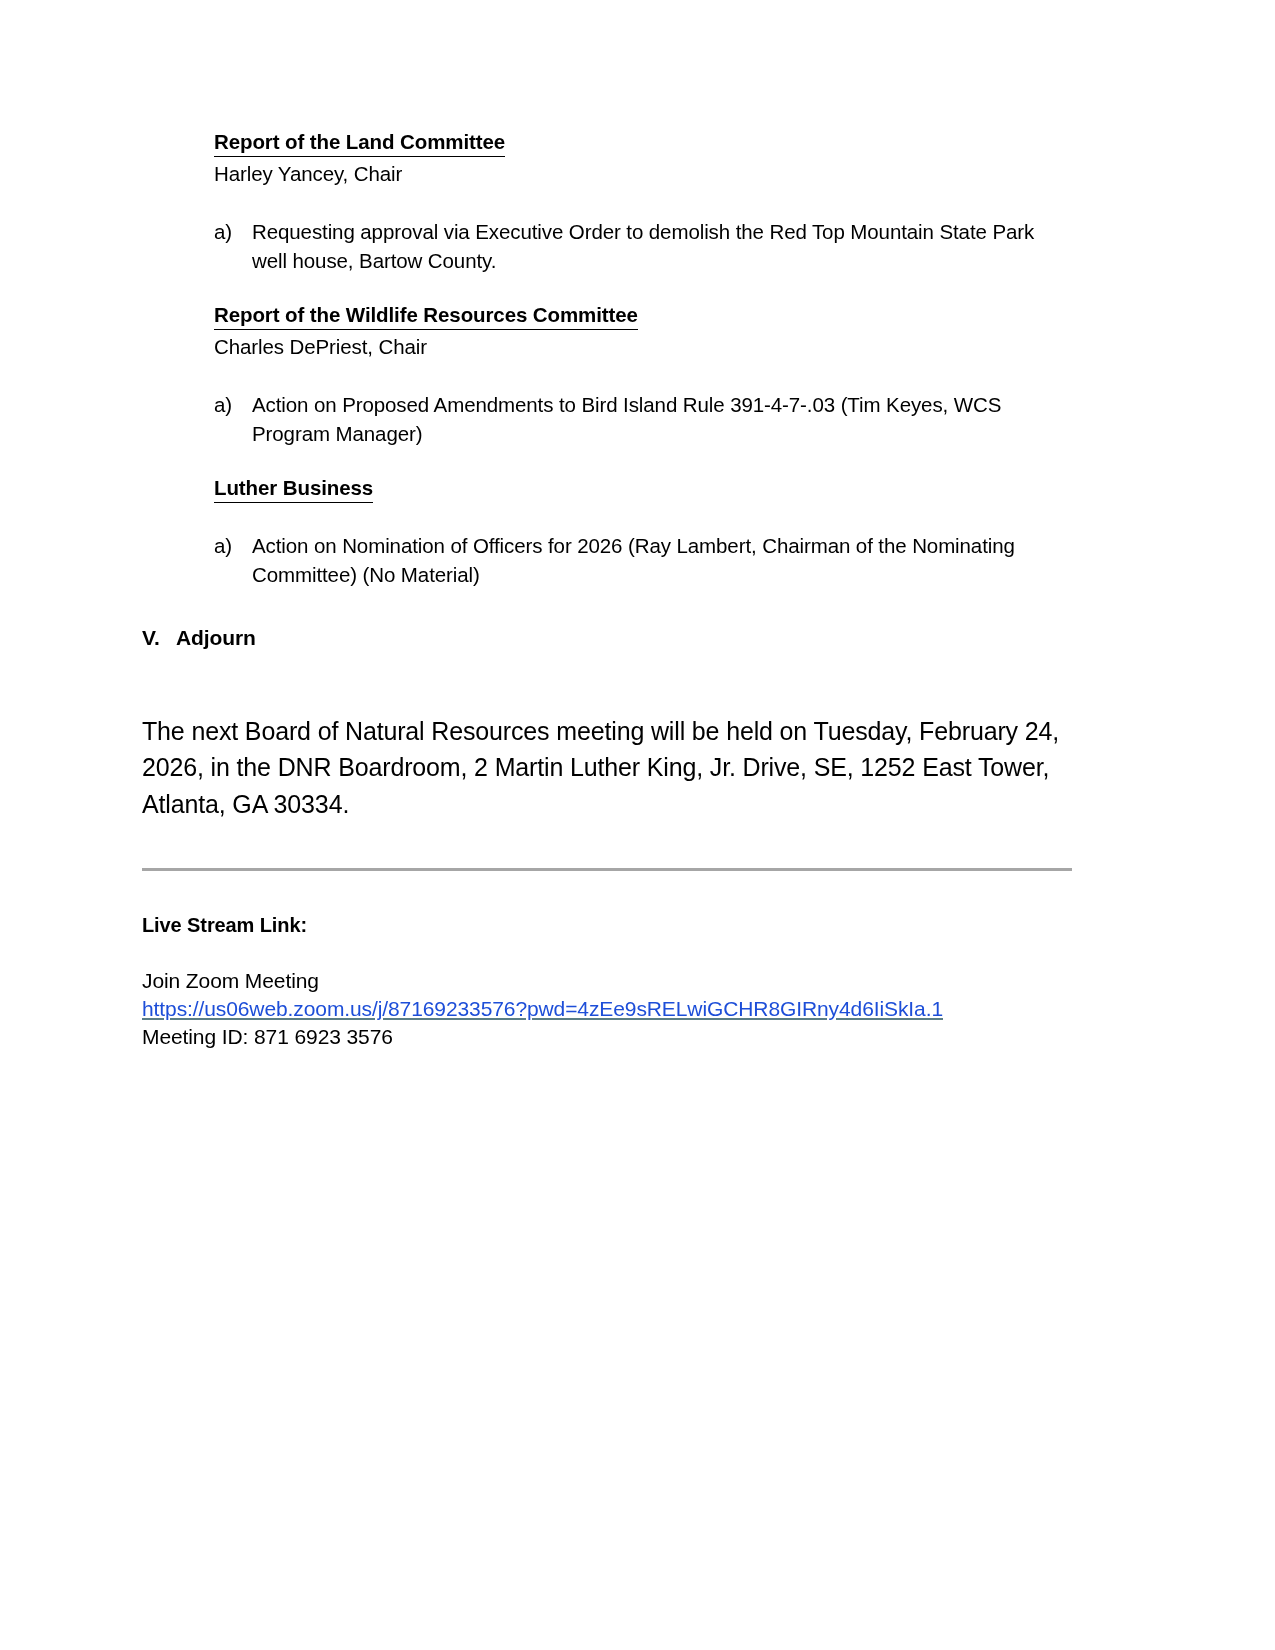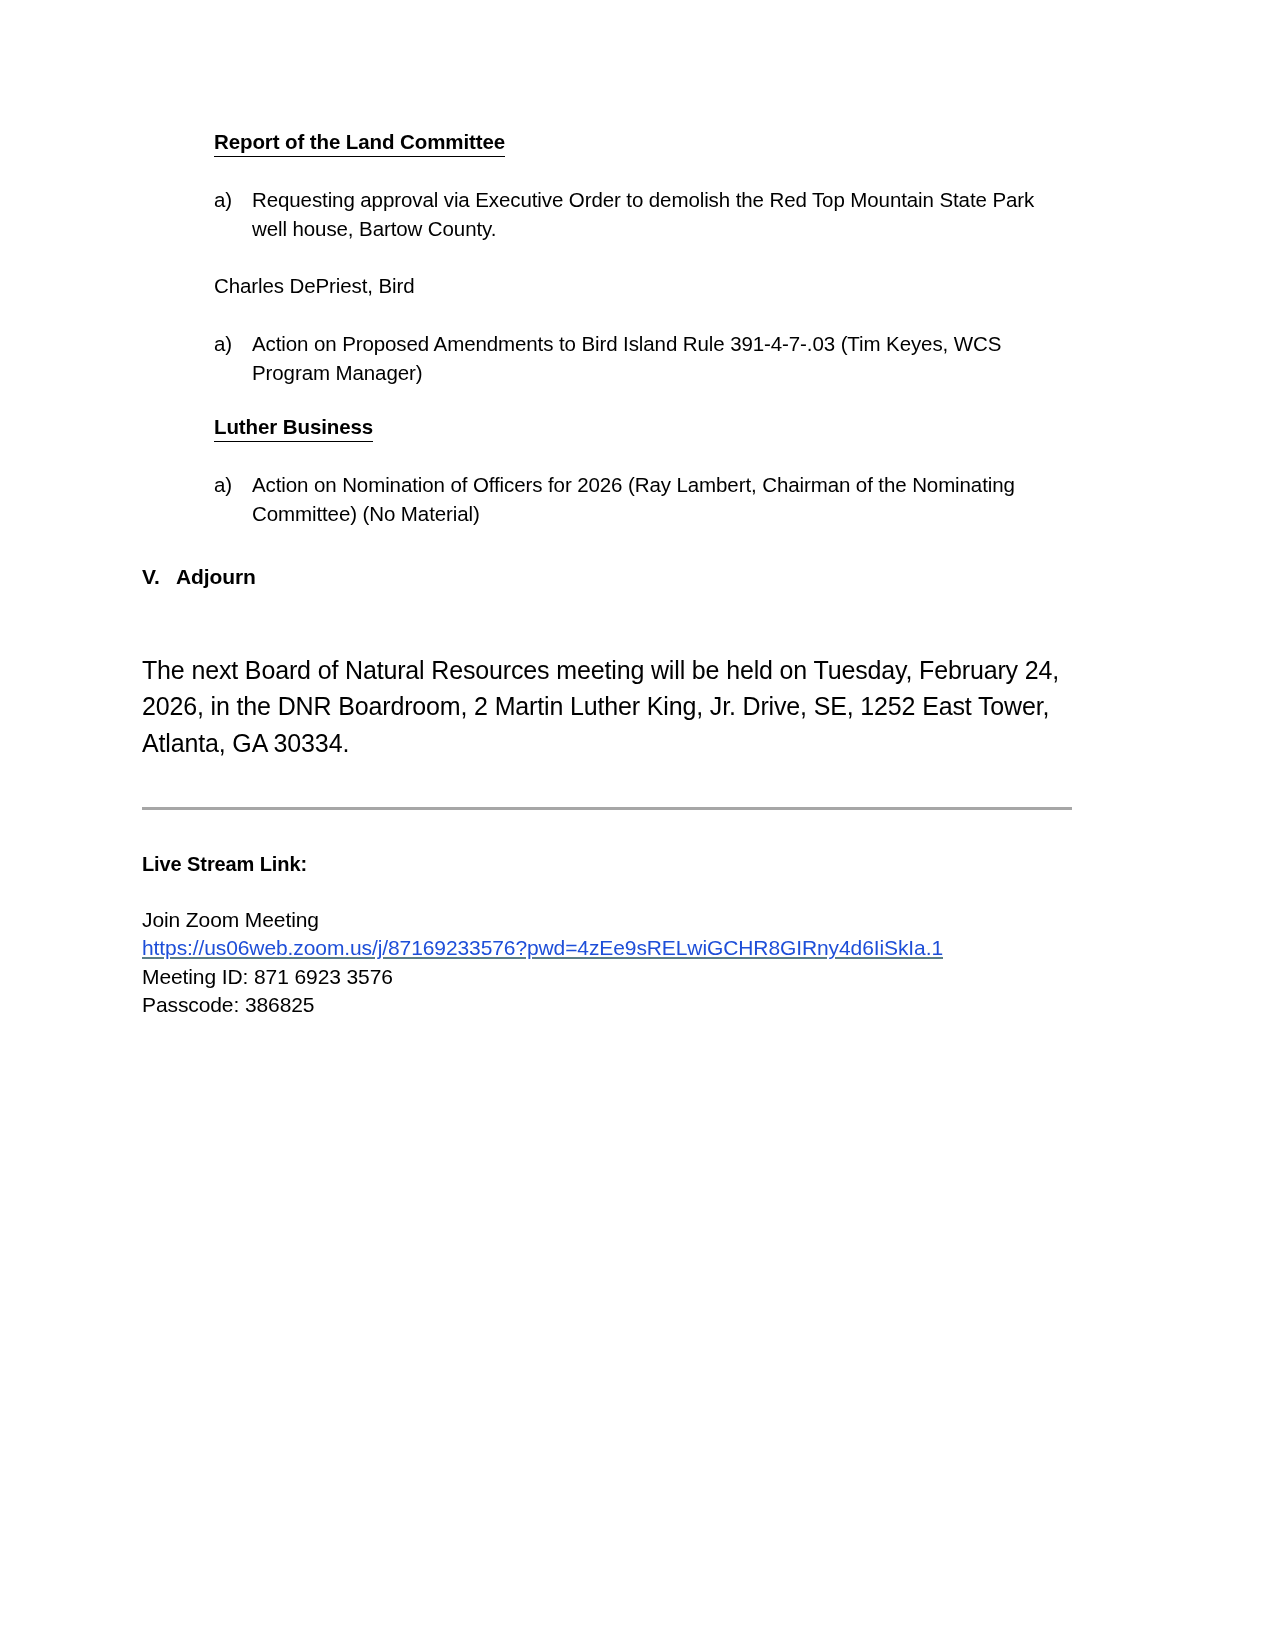--- a/index.html
+++ b/index.html
@@ -122,33 +122,35 @@
 </style>
 </head>
 <body>
 
 <div class="page">
 
   <div class="content">
 
     <div class="indent-body">
       <div class="heading">Report of the Land Committee</div>
+      <div class="subline">Harley Yancey, Chair</div>
 
       <div class="gap-med"></div>
 
       <div class="listitem">
         <span class="marker">a)</span>
         <span class="itemtext">Requesting approval via Executive Order to demolish the Red Top Mountain State Park well house, Bartow County.</span>
       </div>
     </div>
 
     <div class="gap-med"></div>
 
     <div class="indent-body">
-      <div class="subline">Charles DePriest, Bird</div>
+      <div class="heading">Report of the Wildlife Resources Committee</div>
+      <div class="subline">Charles DePriest, Chair</div>
 
       <div class="gap-med"></div>
 
       <div class="listitem">
         <span class="marker">a)</span>
         <span class="itemtext">Action on Proposed Amendments to Bird Island Rule 391-4-7-.03 (Tim Keyes, WCS Program Manager)</span>
       </div>
     </div>
 
     <div class="gap-med"></div>
@@ -182,17 +184,16 @@
     <div style="height:40px"></div>
 
     <div class="live-head">Live Stream Link:</div>
 
     <div style="height:28px"></div>
 
     <div class="zoomblock">
       <div>Join Zoom Meeting</div>
       <div><a class="link" href="#">https://us06web.zoom.us/j/87169233576?pwd=4zEe9sRELwiGCHR8GIRny4d6IiSkIa.1</a></div>
       <div>Meeting ID: 871 6923 3576</div>
-      <div>Passcode: 386825</div>
     </div>
 
   </div>
 </div>
 
 </body></html>

